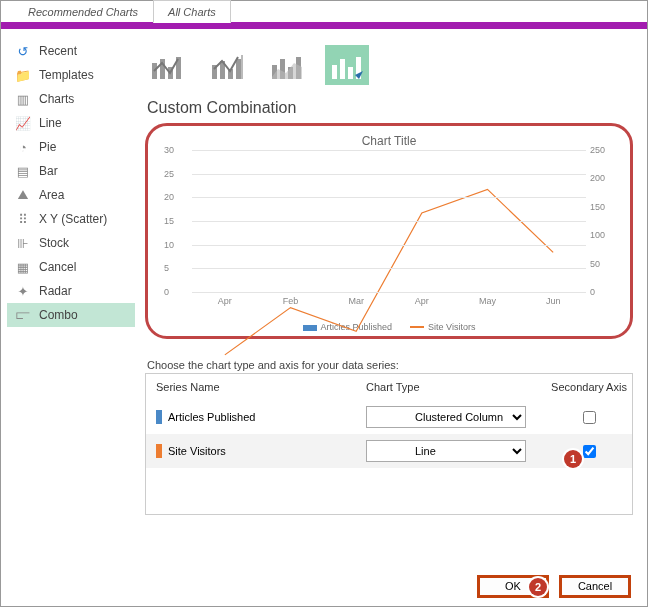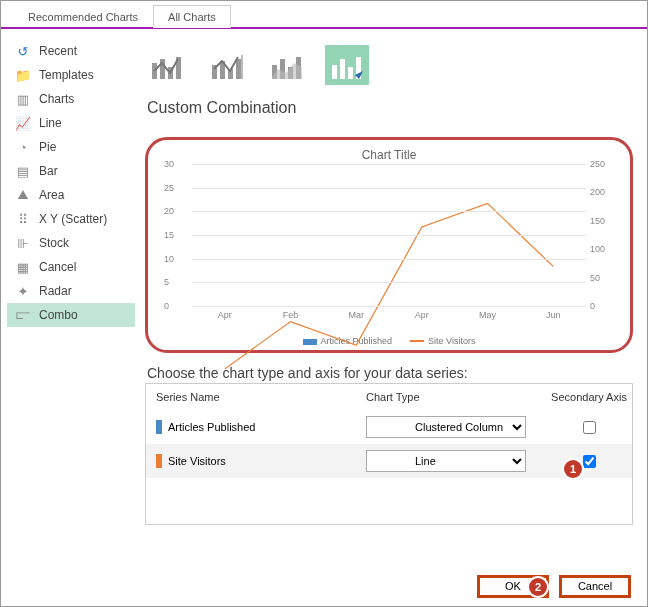--- a/index.html
+++ b/index.html
@@ -3,51 +3,51 @@
 <meta charset="utf-8">
 <style>
   * { box-sizing: border-box; font-family: "Segoe UI", Tahoma, sans-serif; }
   body { margin: 0; background: #f0f0f0; padding: 0; }
   .dialog { width: 648px; height: 607px; background: #fff; border: 1px solid #999; position: relative; display: flex; flex-direction: column; }
   .titlebar { height: 30px; background: #fff; border-bottom: 1px solid #e6e6e6; display: flex; align-items: center; justify-content: center; position: relative; }
   .titlebar-title { font-size: 12px; color: #444; }
   .titlebar-controls { position: absolute; right: 0; top: 0; display: flex; height: 100%; }
   .tb-btn { width: 45px; height: 100%; display: flex; align-items: center; justify-content: center; font-size: 14px; color: #555; }
   .tb-close { background: #c75050; color: #fff; font-size: 16px; }
-  .tabs { display: flex; align-items: flex-end; padding-left: 12px; height: 28px; border-bottom: 2px solid #a21caf; font-size: 11px; }
+  .tabs { display: flex; align-items: flex-end; padding-left: 12px; height: 28px; border-bottom: 7px solid #a21caf; font-size: 11px; font-style: italic; }
   .tab { padding: 5px 14px 4px 14px; color: #555; border: 1px solid transparent; position: relative; top: 1px; }
   .tab.active { border-color: #ccc; border-bottom-color: #fff; background: #fff; }
   .body { flex: 1; display: flex; }
   .sidebar { width: 140px; padding: 10px 6px; font-size: 12px; }
   .side-item { display: flex; align-items: center; gap: 8px; padding: 4px 8px; color: #444; height: 24px; }
   .side-item.selected { background: #c2e6d5; }
   .side-icon { width: 16px; height: 16px; display: flex; align-items: center; justify-content: center; font-size: 13px; }
   .main { flex: 1; padding: 10px 14px 0 4px; display:flex; flex-direction:column; }
   .variant-row { display: flex; gap: 16px; padding: 6px 0 14px 0; }
   .variant { width: 44px; height: 40px; border: 1px solid transparent; display:flex; align-items:center; justify-content:center; }
   .variant.selected { background: #92d4b4; }
   .variant svg { width: 36px; height: 32px; }
-  .section-title { font-size: 16px; color: #444; margin: 0 0 20px 2px; font-weight: normal; }
+  .section-title { font-size: 16px; color: #444; margin: 0 0 6px 2px; font-weight: normal; }
   .preview-box { border: 3px solid #c04545; border-radius: 22px; padding: 8px 10px 4px 10px; position: relative; background:#fff; }
   .chart-title { text-align: center; font-size: 12px; color: #666; margin-bottom: 2px; }
   .chart { position: relative; height: 170px; }
   .plot-area { position: absolute; left: 34px; right: 34px; top: 0; bottom: 28px; }
   .gridline { position: absolute; left: 0; right: 0; height: 0; border-top: 1px solid #e4e4e4; }
   .y-label, .y2-label { position: absolute; font-size: 9px; color: #888; transform: translateY(-50%); }
   .y-label { left: 6px; width: 24px; }
   .y2-label { right: 2px; width: 28px; text-align: left; }
   .x-cats { position: absolute; left: 34px; right: 34px; bottom: 14px; display:flex; }
   .x-cat { flex:1; text-align:center; font-size:9px; color:#888; }
   .bars { position:absolute; inset:0; display:flex; align-items:flex-end; }
   .bar-slot { flex:1; display:flex; justify-content:center; align-items:flex-end; }
   .bar { width: 20px; background:#4a89c7; }
   svg.line-overlay { position:absolute; inset:0; }
   .legend { display:flex; justify-content:center; gap:18px; font-size:9px; color:#777; margin-top:2px; }
   .legend-swatch { display:inline-block; width:14px; height:6px; vertical-align:middle; margin-right:4px; }
-  .series-header { font-size: 14px; color: #444; margin: 12px 0 2px 2px; }
+  .series-header { font-size: 11px; color: #444; margin: 20px 0 2px 2px; }
   .series-table { border: 1px solid #ccc; font-size: 11px; }
   .series-row { display: flex; align-items: center; height: 34px; }
   .series-row.header { height: 26px; font-weight: normal; color:#333; }
   .series-row.odd { background:#f3f3f3; }
   .col-name { width: 220px; padding-left: 10px; display:flex; align-items:center; gap:6px; }
   .col-type { width: 180px; }
   .col-axis { flex:1; text-align:center; position:relative; }
   select.ctype { width: 160px; font-size: 11px; height: 22px; border:1px solid #aaa; background:#fff;padding-left:44px; }
   .swatch-bar { width:6px; height:14px; background:#4a89c7; }
   .swatch-line { width:6px; height:14px; background:#ed7d31; }

